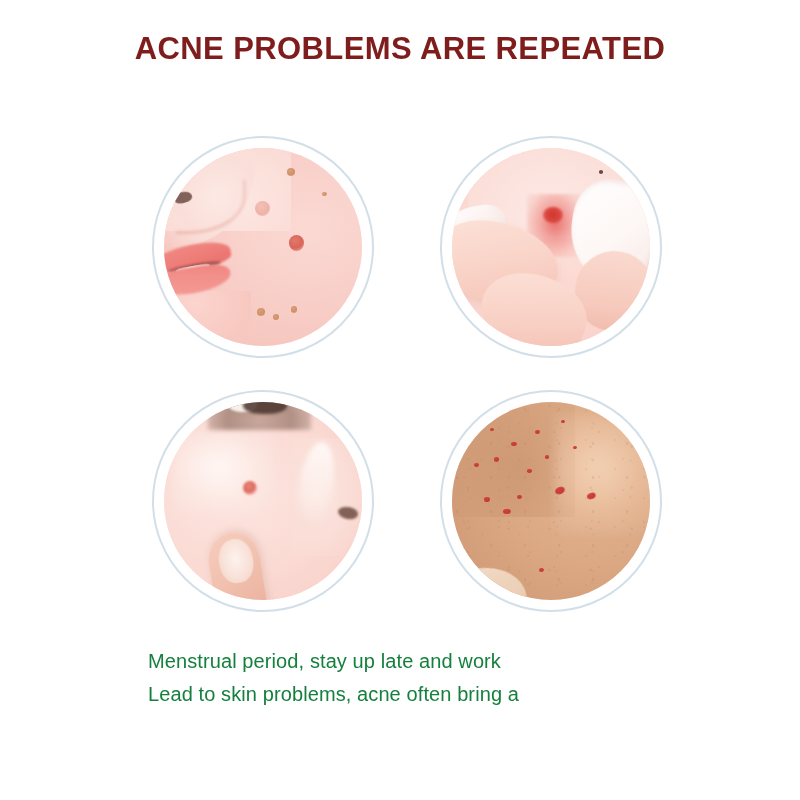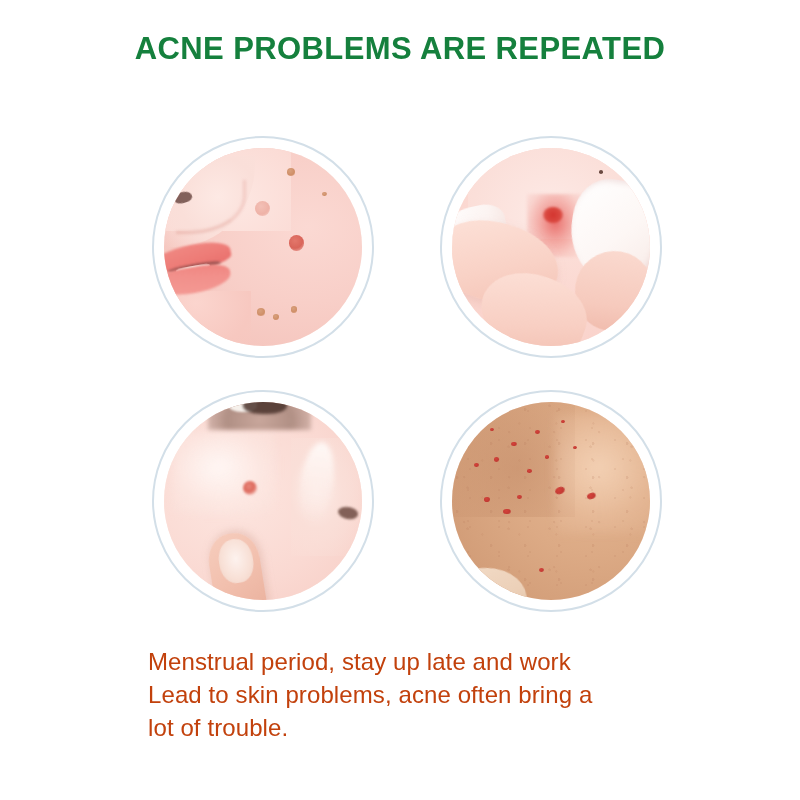--- a/index.html
+++ b/index.html
@@ -27,21 +27,21 @@
   .title {
     position: absolute;
     top: 32px;
     left: 0;
     width: 800px;
     text-align: center;
     font-family: "Liberation Sans", sans-serif;
     font-size: 31px;
     font-weight: bold;
     letter-spacing: 0.4px;
-    color: #15803d;
+    color: #7f1d1d;
     line-height: 1.1;
   }
 
   
   .photo-grid {
     position: absolute;
     top: 136px;
     left: 152px;
     width: 510px;
     height: 476px;
@@ -395,23 +395,23 @@
     transform: rotate(-7deg);
     filter: blur(0.6px);
   }
 
   
   .caption {
     position: absolute;
     left: 148px;
     top: 645px;
     width: 530px;
-    color: #c2410c;
+    color: #15803d;
     font-family: "Liberation Sans", sans-serif;
-    font-size: 24px;
+    font-size: 20px;
     font-weight: normal;
     line-height: 33px;
     letter-spacing: 0.1px;
   }
   .caption-line { display: block; white-space: nowrap; }
 </style>
 </head>
 <body>
 
 <div class="page">
@@ -512,16 +512,15 @@
           <div class="p4-finger"></div>
         </div>
       </div>
     </div>
 
   </div>
 
   <div class="caption">
     <span class="caption-line">Menstrual period, stay up late and work</span>
     <span class="caption-line">Lead to skin problems, acne often bring a</span>
-    <span class="caption-line">lot of trouble.</span>
   </div>
 
 </div>
 
 </body></html>

